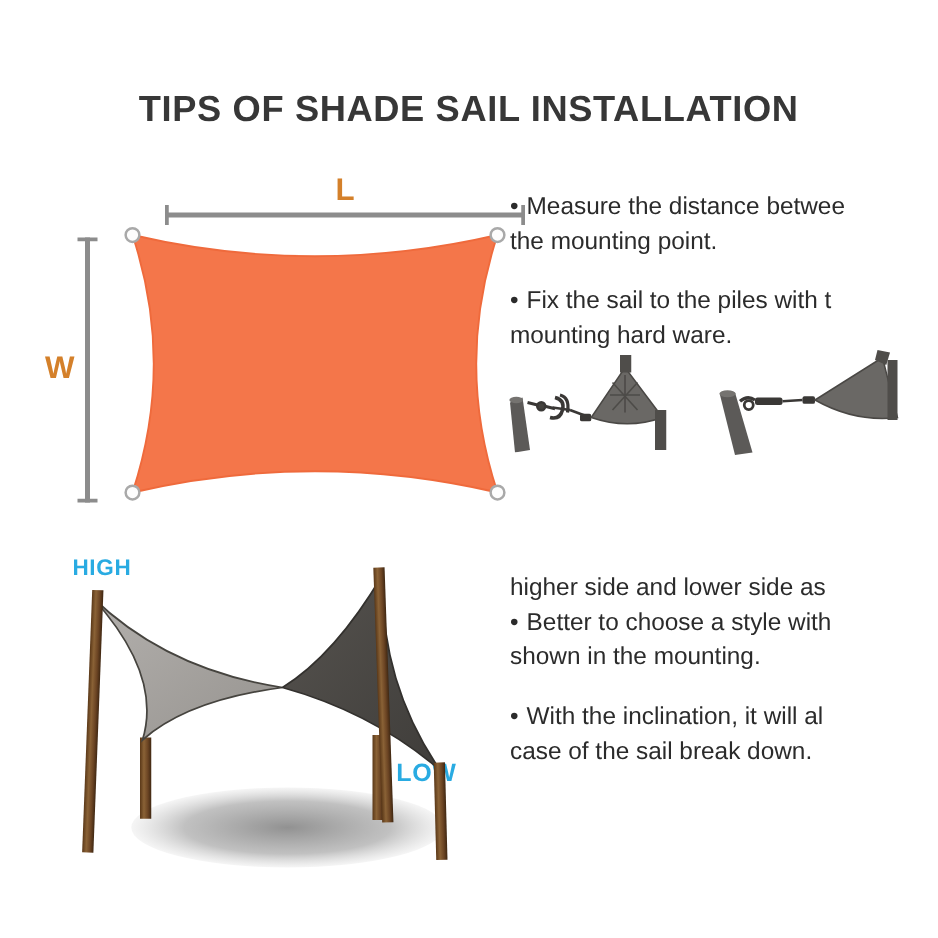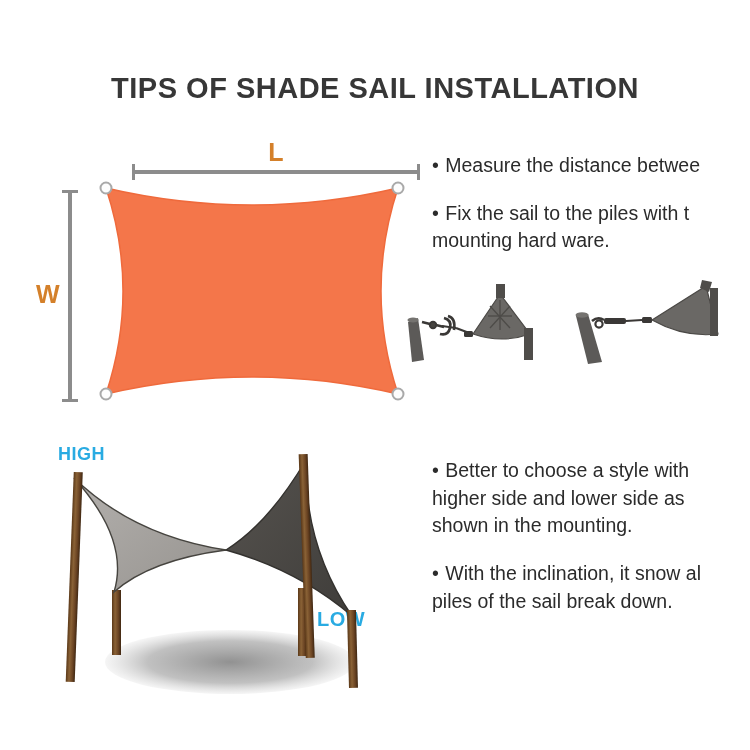--- a/index.html
+++ b/index.html
@@ -33,21 +33,20 @@
   }
 
   
   .bullet-block {
     position: absolute;
     font-size: 19.5px;
     line-height: 1.42;
     color: #2b2b2b;
     white-space: nowrap;
     font-family: "Liberation Sans", sans-serif;
-    margin-left: 24px;
   }
   .bullet-para { margin-bottom: 20px; }
   .bullet-para:last-child { margin-bottom: 0; }
   .bullet-line { display: block; }
   .dot { letter-spacing: 1px; }
 
   #text-top   { left: 408px; top: 152px; }
   #text-bottom{ left: 408px; top: 457px; }
 
   
@@ -162,20 +161,21 @@
         <circle cx="302" cy="10" r="5.5" fill="#fdfdfd" stroke="#a9a9a9" stroke-width="2"></circle>
         <circle cx="10" cy="216" r="5.5" fill="#fdfdfd" stroke="#a9a9a9" stroke-width="2"></circle>
         <circle cx="302" cy="216" r="5.5" fill="#fdfdfd" stroke="#a9a9a9" stroke-width="2"></circle>
       </g>
     </svg>
   </div>
 
   <div id="text-top" class="bullet-block">
     <div class="bullet-para">
       <span class="bullet-line"><span class="dot">•</span> <span>Measure the distance betwee</span></span>
+      <span class="bullet-line">the mounting point.</span>
     </div>
     <div class="bullet-para">
       <span class="bullet-line"><span class="dot">•</span> <span>Fix the sail to the piles with t</span></span>
       <span class="bullet-line">mounting hard ware.</span>
     </div>
   </div>
 
   <svg id="hw-1" width="160" height="80" viewBox="0 0 160 80">
 
     <g>
@@ -283,23 +283,23 @@
         <rect x="318" y="170" width="9" height="78" fill="url(#woodGrad)" transform="rotate(-1.5 322 210)"></rect>
       </g>
       <g>
         <rect x="272" y="14" width="9" height="204" fill="url(#woodGrad)" transform="rotate(-2 276 110)"></rect>
       </g>
     </svg>
   </div>
 
   <div id="text-bottom" class="bullet-block">
     <div class="bullet-para">
+      <span class="bullet-line">higher side and lower side as</span>
       <span class="bullet-line"><span class="dot">•</span> <span>Better to choose a style with</span></span>
-      <span class="bullet-line">higher side and lower side as</span>
       <span class="bullet-line">shown in the mounting.</span>
     </div>
     <div class="bullet-para">
-      <span class="bullet-line"><span class="dot">•</span> <span>With the inclination, it snow al</span></span>
-      <span class="bullet-line">piles of the sail break down.</span>
+      <span class="bullet-line"><span class="dot">•</span> <span>With the inclination, it will al</span></span>
+      <span class="bullet-line">case of the sail break down.</span>
     </div>
   </div>
 
 </div>
 
 </body></html>

